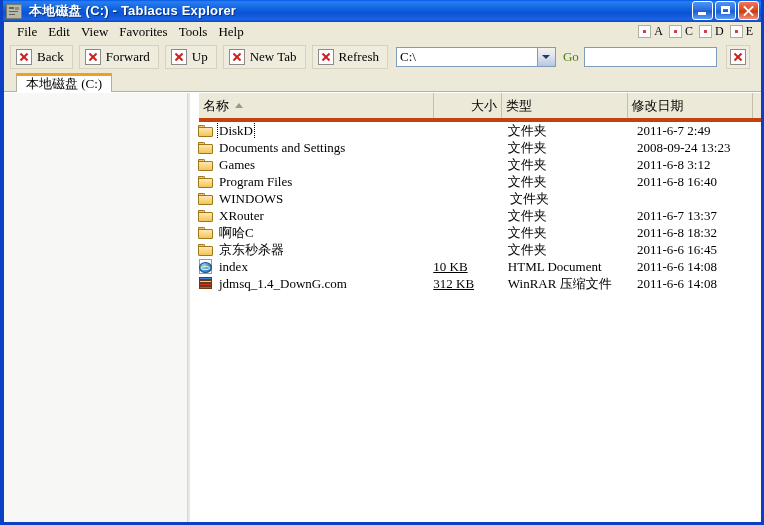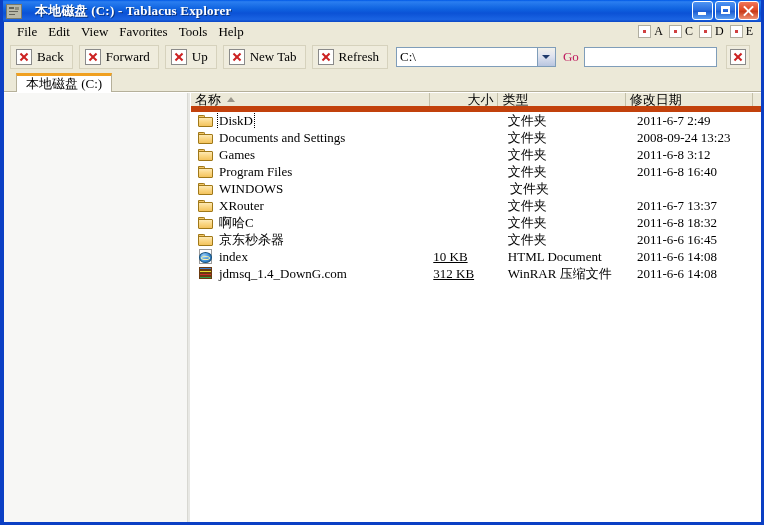--- a/index.html
+++ b/index.html
@@ -51,24 +51,24 @@
   #title-icon .b1, #title-icon .b2, #title-icon .b3, #title-icon .b4 {
     position: absolute; background: #63635a;
   }
   #title-icon .b1 { left: 2px; top: 2px; width: 5px; height: 2px; }
   #title-icon .b2 { left: 2px; top: 6px; width: 9px; height: 1px; }
   #title-icon .b3 { left: 2px; top: 9px; width: 6px; height: 1px; }
   #title-icon .b4 { left: 8px; top: 2px; width: 4px; height: 3px; background: #8d8d80; }
 
   #title-text {
     color: #ffffff;
-    font-family: Liberation Serif, serif;
+    font-family: Liberation Sans, sans-serif;
     font-weight: bold;
     font-size: 13px;
-    margin-left: 13px;
+    margin-left: 7px;
     letter-spacing: 0.2px;
     text-shadow: 1px 1px 0 rgba(0,0,0,0.45);
     white-space: nowrap;
   }
   #titlebuttons {
     position: absolute;
     right: 2px; top: 1px;
     display: flex;
     gap: 2px;
   }
@@ -240,21 +240,21 @@
   #address-dropdown::after {
     content: "";
     width: 0; height: 0;
     border-left: 4px solid transparent;
     border-right: 4px solid transparent;
     border-top: 4px solid #1f3a6b;
   }
   #go-label {
     font-family: "Liberation Serif", serif;
     font-size: 13px;
-    color: #be185d;
+    color: #4d7c0f;
     margin: 0 5px 0 7px;
   }
   #searchbox {
     width: 133px;
     height: 20px;
     box-sizing: border-box;
     border: 1px solid #7f9db9;
     background: #ffffff;
     font-family: "Liberation Serif", serif;
     font-size: 13px;
@@ -335,26 +335,27 @@
   #list-pane {
     flex: 1;
     background: #ffffff;
     display: flex;
     flex-direction: column;
     overflow: hidden;
   }
 
   
   #colheader {
-    height: 19px;
+    height: 29px;
     min-height: 19px;
     display: flex;
     background: #ece9d8;
-    border-bottom: 6px solid #c2410c;
-    box-sizing: border-box;
+    border-bottom: 4px solid #c2410c;
+    box-sizing: border-box;
+    margin-left: 8px;
   }
   .col {
     display: flex;
     align-items: center;
     font-family: "Liberation Serif", serif;
     font-size: 13px;
     color: #000;
     border-right: 1px solid #c3bfa8;
     box-sizing: border-box;
     padding: 0 4px;

